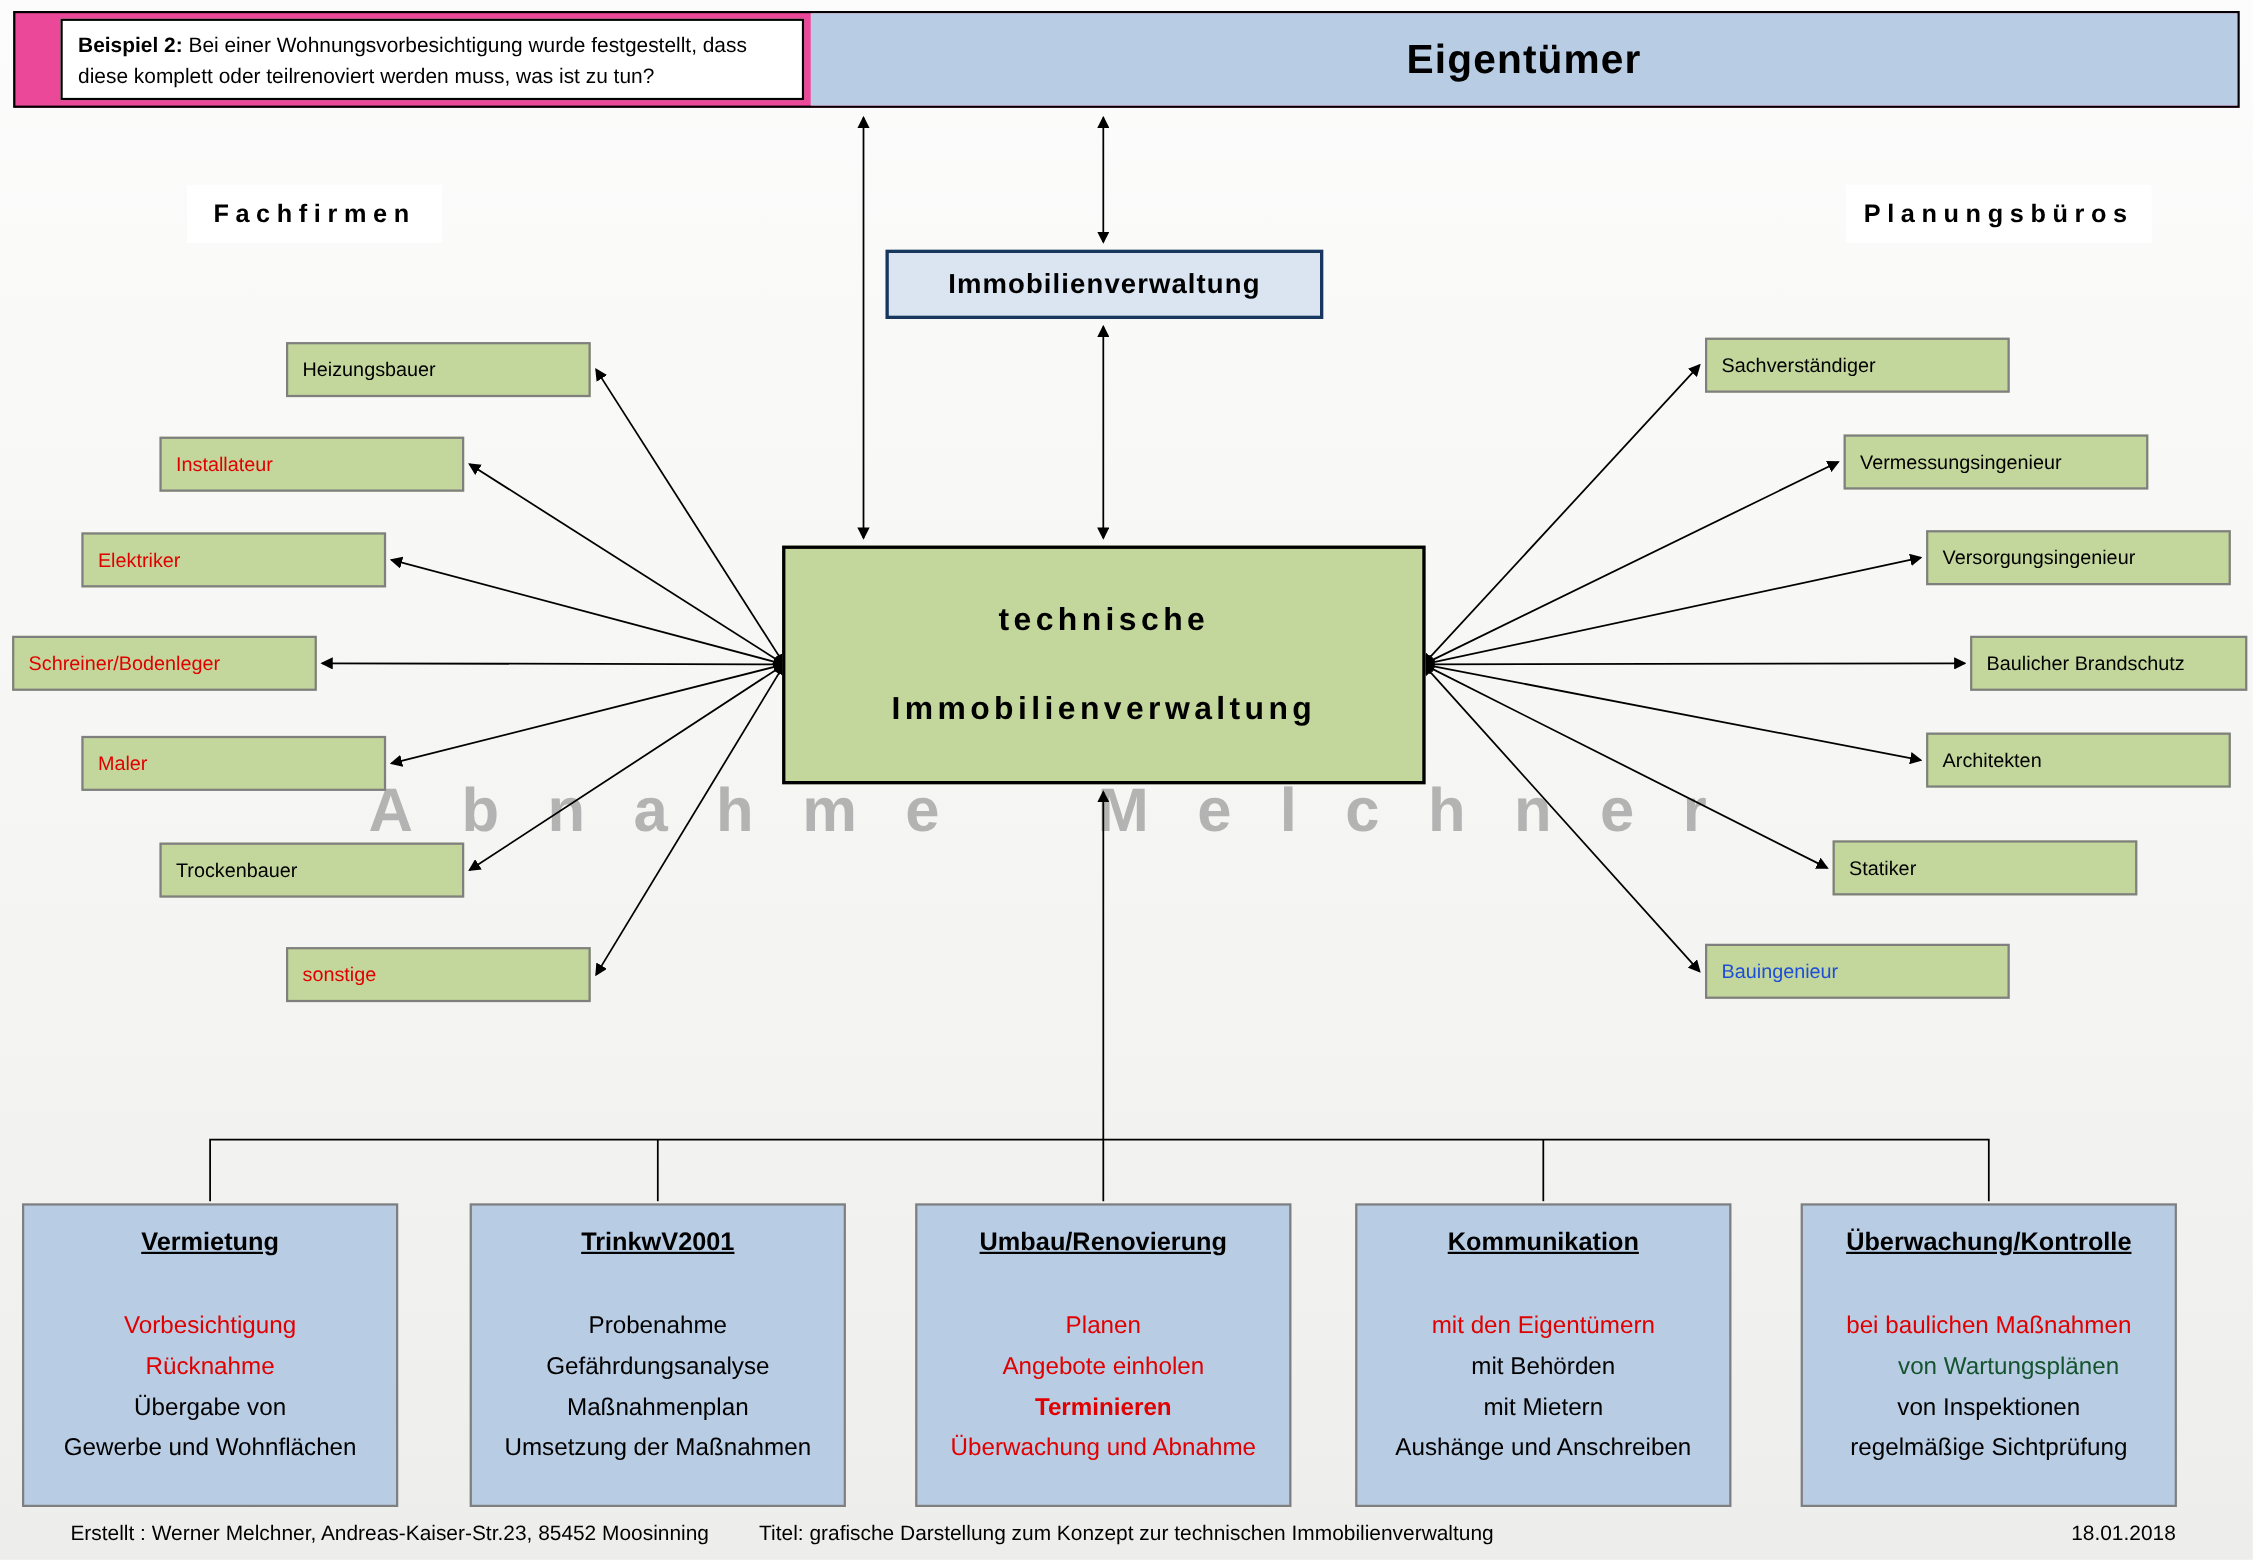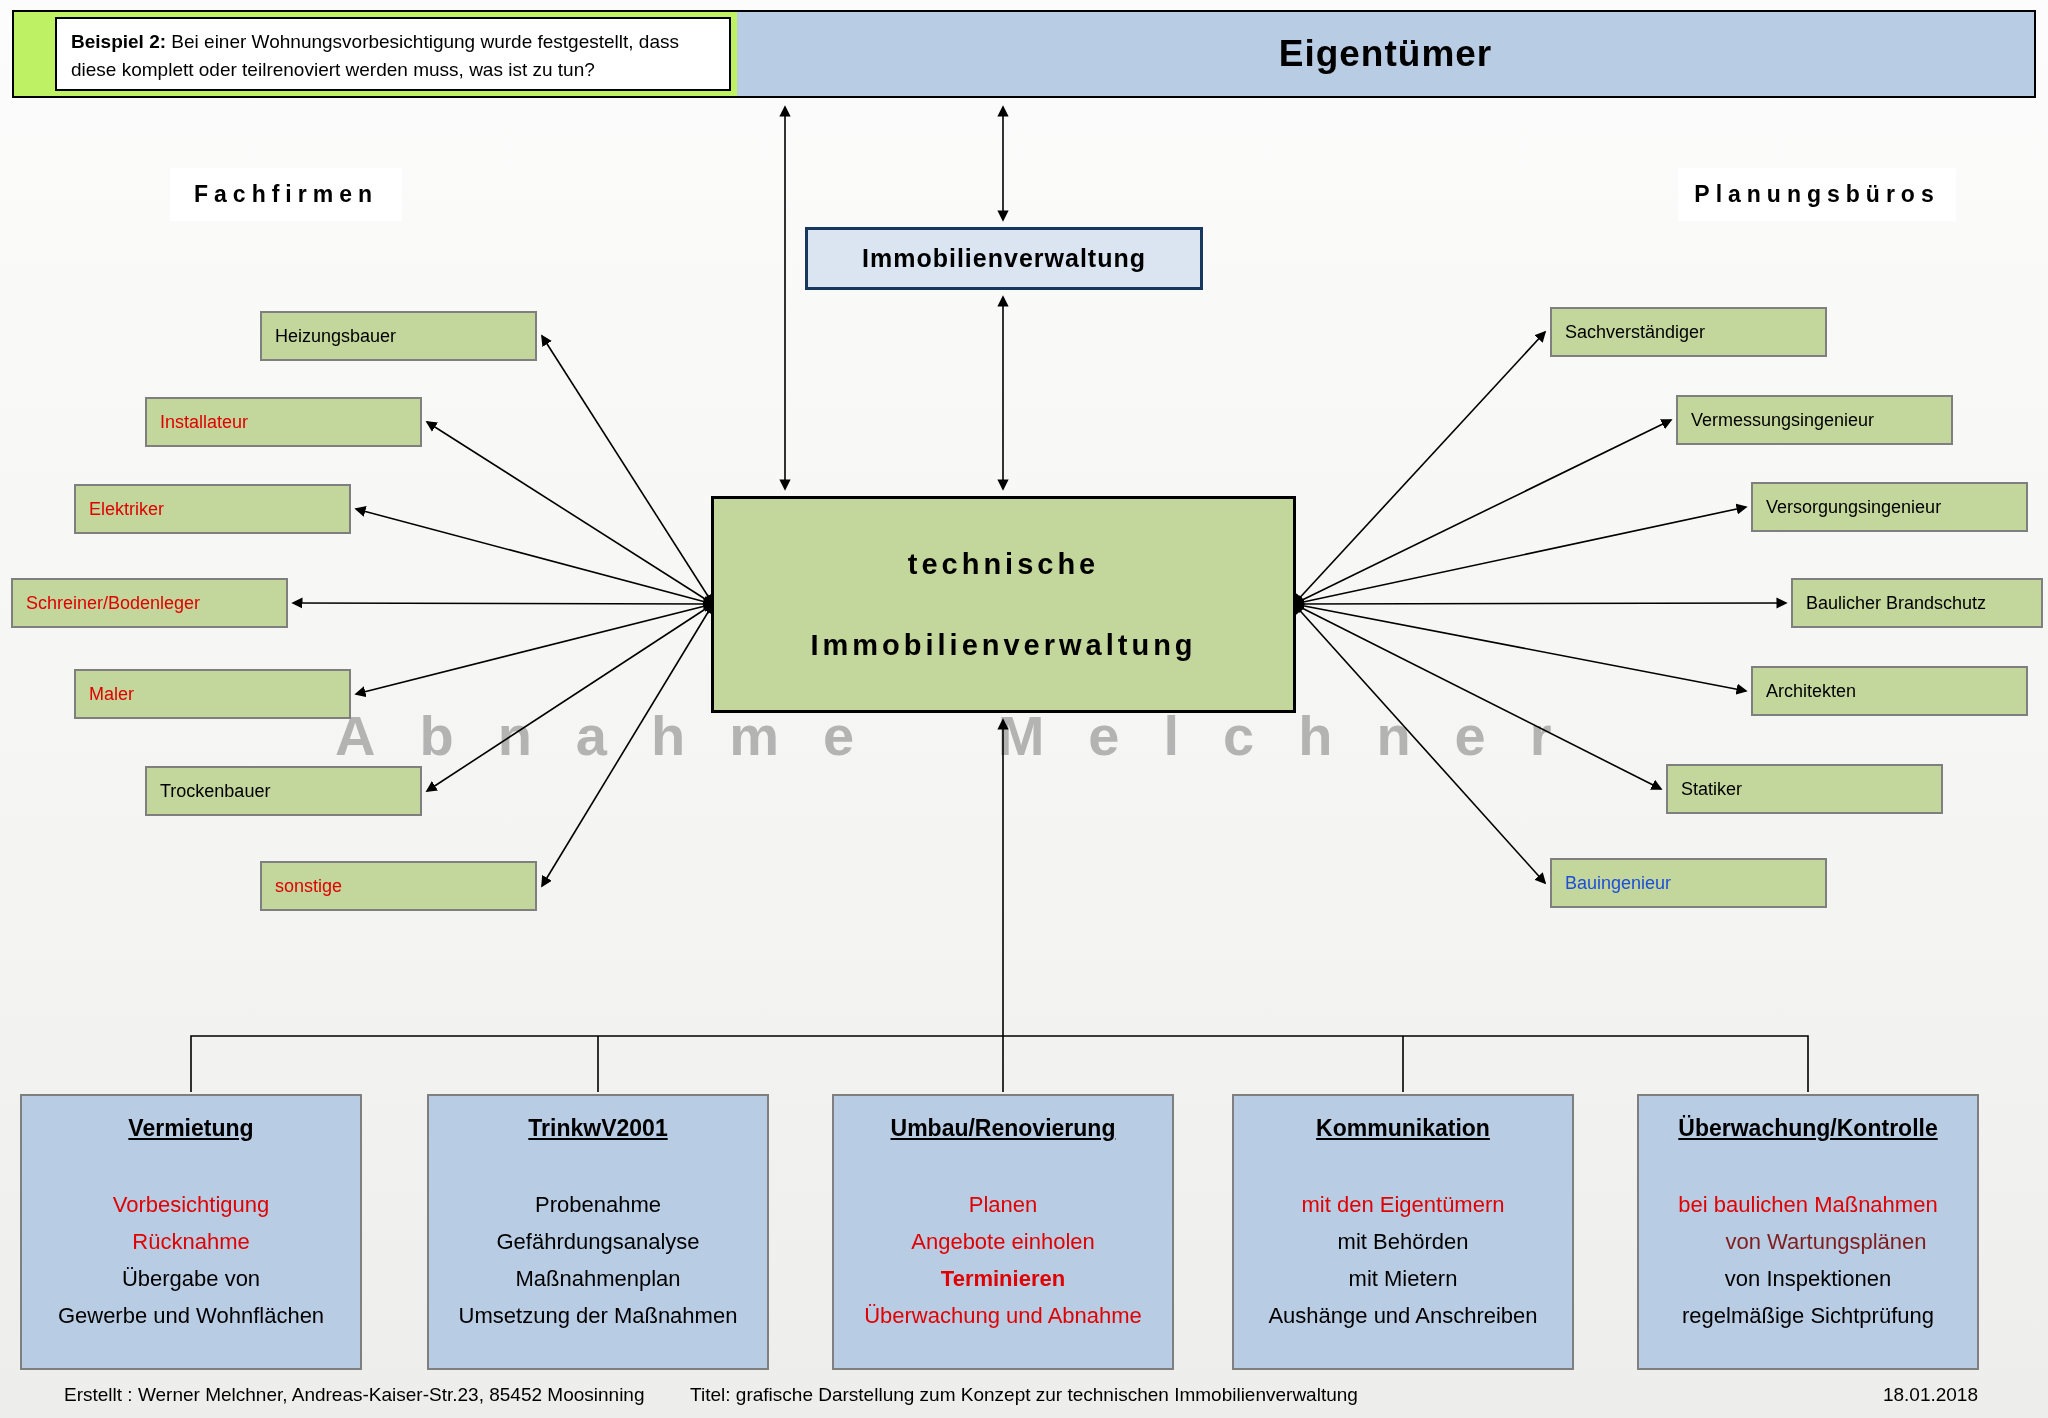--- a/index.html
+++ b/index.html
@@ -7,21 +7,21 @@
   body {
     position:relative;
     font-family:"Liberation Sans", sans-serif;
     background:linear-gradient(180deg,#fcfcfc 0%, #f3f3f1 70%, #ededeb 100%);
     overflow:hidden;
     color:#000;
   }
   .abs { position:absolute; }
 
   
-  .top-strip { left:12px; top:10px; width:2024px; height:88px; background:#bef264; border:2px solid #000; z-index:3;padding-left:19px; }
+  .top-strip { left:12px; top:10px; width:2024px; height:88px; background:#ec4899; border:2px solid #000; z-index:3;padding-left:19px; }
   .owner-bar { position:absolute; left:723px; top:0; right:0; bottom:0; background:#b8cce4; display:flex; align-items:center; justify-content:center; }
   .owner-title { font-size:37px; font-weight:bold; letter-spacing:1px; }
   .note-box { left:55px; top:17px; width:676px; height:74px; background:#ffffff; border:2px solid #000; padding:9px 14px; font-size:19px; line-height:1.45; z-index:4; }
   .bold { font-weight:bold; }
 
   
   .sec-label { height:53px; background:#ffffff; display:flex; align-items:center; justify-content:center; font-weight:bold; font-size:23px; letter-spacing:6px; z-index:3; }
 
   
   .mgmt-box { left:805px; top:227px; width:398px; height:63px; background:#dbe5f1; border:3px solid #17375e; display:flex; align-items:center; justify-content:center; font-weight:bold; font-size:25px; letter-spacing:1px; z-index:3; }
@@ -159,20 +159,20 @@
   <div class="btitle">Kommunikation</div>
   <div class="bline" style="color: rgb(224, 0, 0);">mit den Eigentümern</div>
   <div class="bline" style="color: rgb(0, 0, 0);">mit Behörden</div>
   <div class="bline" style="color: rgb(0, 0, 0);">mit Mietern</div>
   <div class="bline" style="color: rgb(0, 0, 0);">Aushänge und Anschreiben</div>
 </div>
 
 <div class="bbox" style="left:1637px;">
   <div class="btitle">Überwachung/Kontrolle</div>
   <div class="bline" style="color: rgb(224, 0, 0);">bei baulichen Maßnahmen</div>
-  <div class="bline" style="color: #7f1d1d; margin-left: 36px;">von Wartungsplänen</div>
+  <div class="bline" style="color: #14532d; margin-left: 36px;">von Wartungsplänen</div>
   <div class="bline" style="color: rgb(0, 0, 0);">von Inspektionen</div>
   <div class="bline" style="color: rgb(0, 0, 0);">regelmäßige Sichtprüfung</div>
 </div>
 
 <div class="abs footer footer-left">Erstellt : Werner Melchner, Andreas-Kaiser-Str.23, 85452 Moosinning</div>
 <div class="abs footer footer-center">Titel: grafische Darstellung zum Konzept zur technischen Immobilienverwaltung</div>
 <div class="abs footer footer-right">18.01.2018</div>
 
 </body></html>

